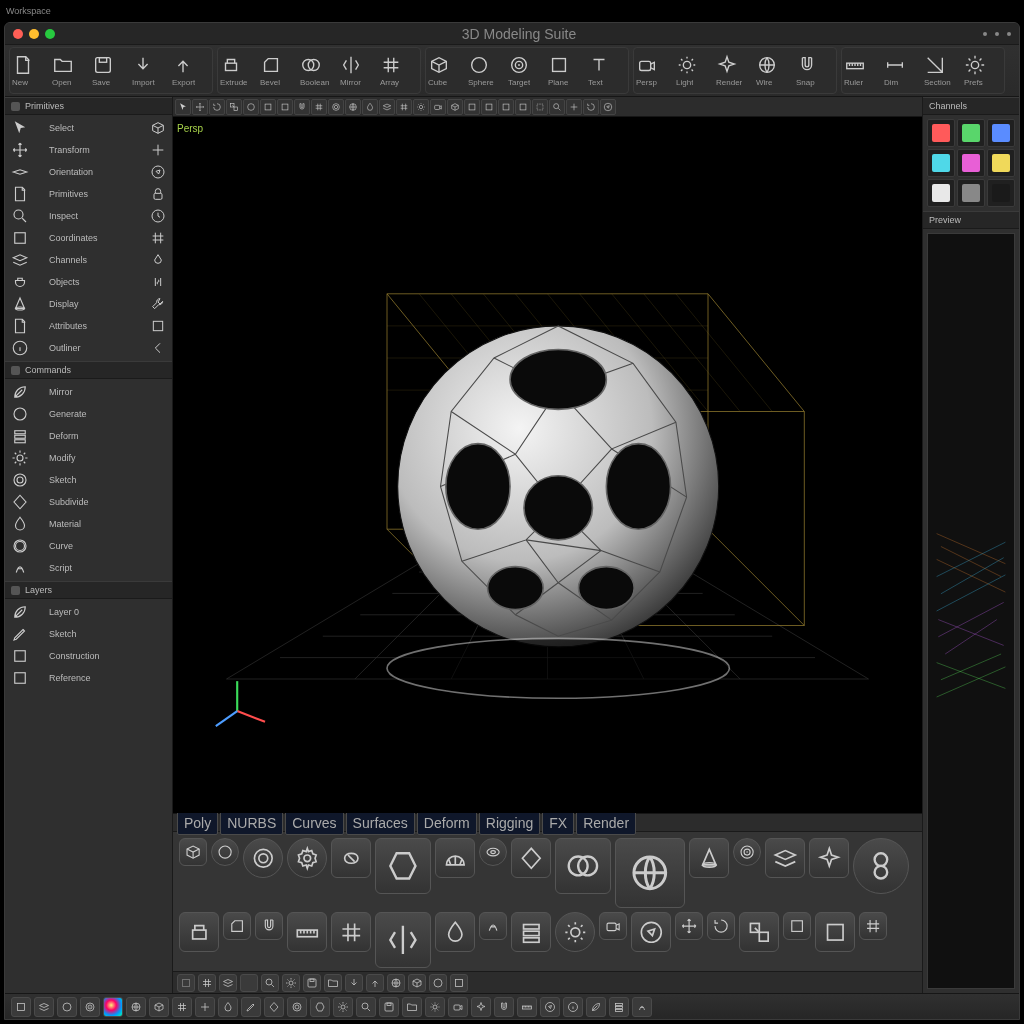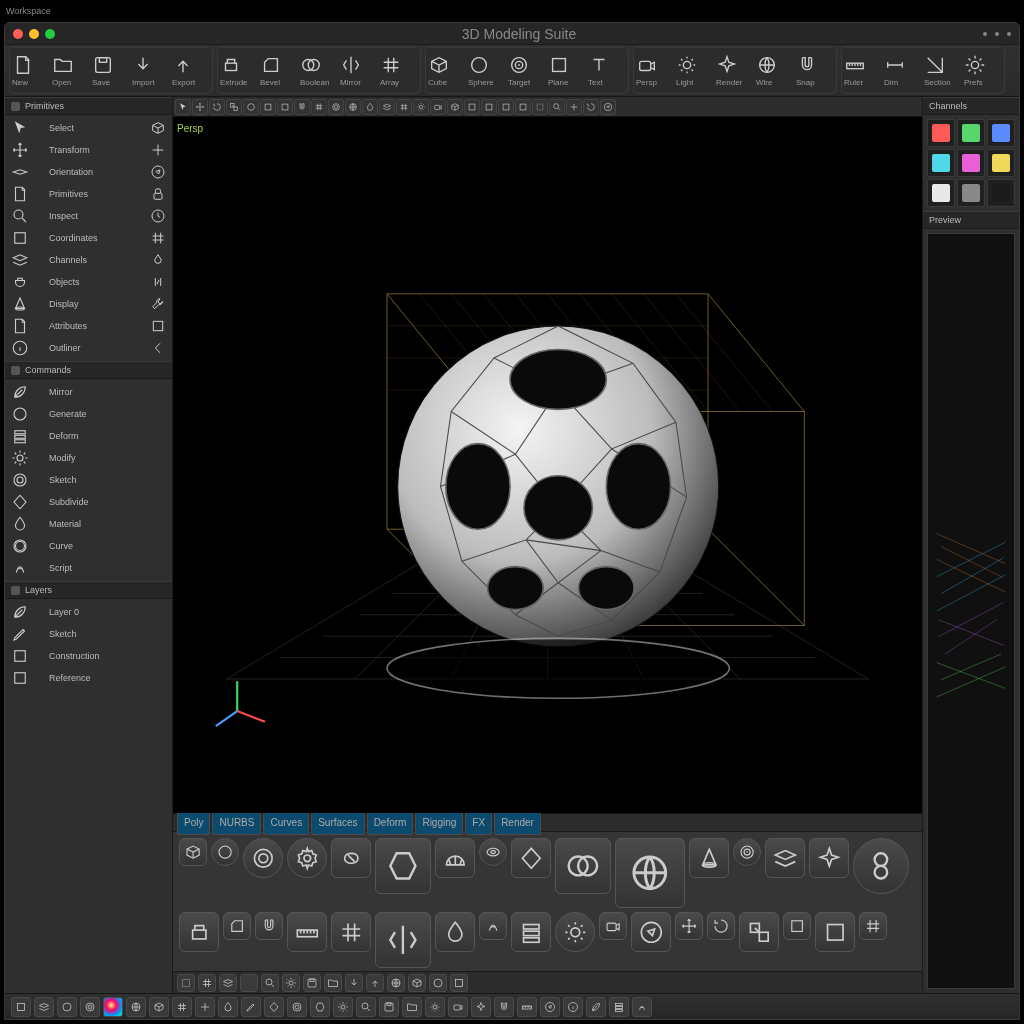--- a/index.html
+++ b/index.html
@@ -108,22 +108,22 @@
   
   .shelf {
     height: 180px; background: #353535; border-top:1px solid #161616;
     display:flex; flex-direction:column;
   }
   .shelf-tabs {
     height: 18px; display:flex; align-items:center; gap:2px; padding:0 4px;
     background:#2c2c2c; border-bottom:1px solid #1a1a1a;
   }
   .shelf-tab {
-    height:24px; padding:0 6px; font-size:10px; color:#aaa;
-    background:#0c4a6e; border:1px solid #4a4a4a; border-radius:2px;
+    height:24px; padding:0 6px; font-size:14px; color:#aaa;
+    background:#0f172a; border:1px solid #4a4a4a; border-radius:2px;
     display:flex; align-items:center; cursor:pointer;
   }
   .shelf-body {
     flex:1; display:flex; flex-wrap:wrap; gap:4px; padding:6px; overflow:hidden;
     align-content: flex-start;
   }
   .asset {
     background: linear-gradient(#4a4a4a,#333);
     border:1px solid #555; border-radius:6px;
     display:flex; align-items:center; justify-content:center;

